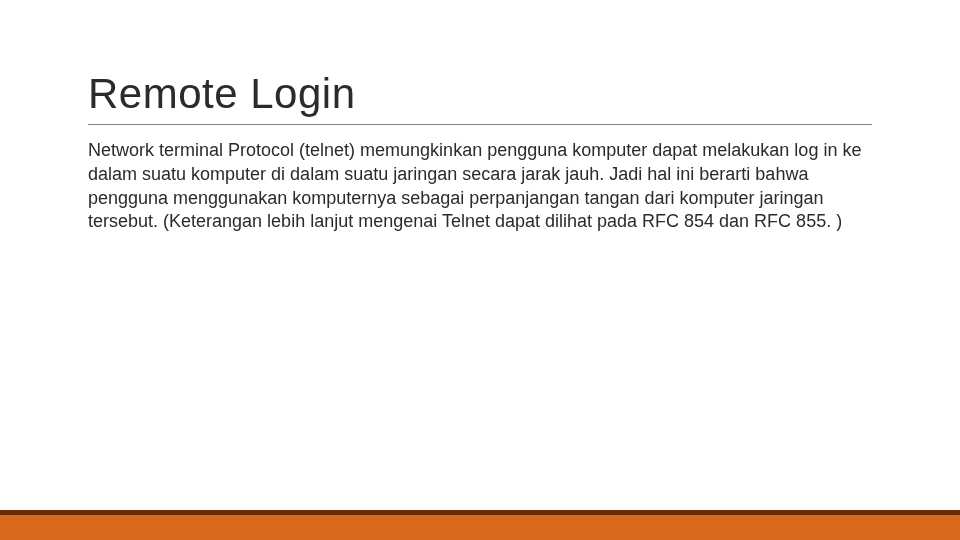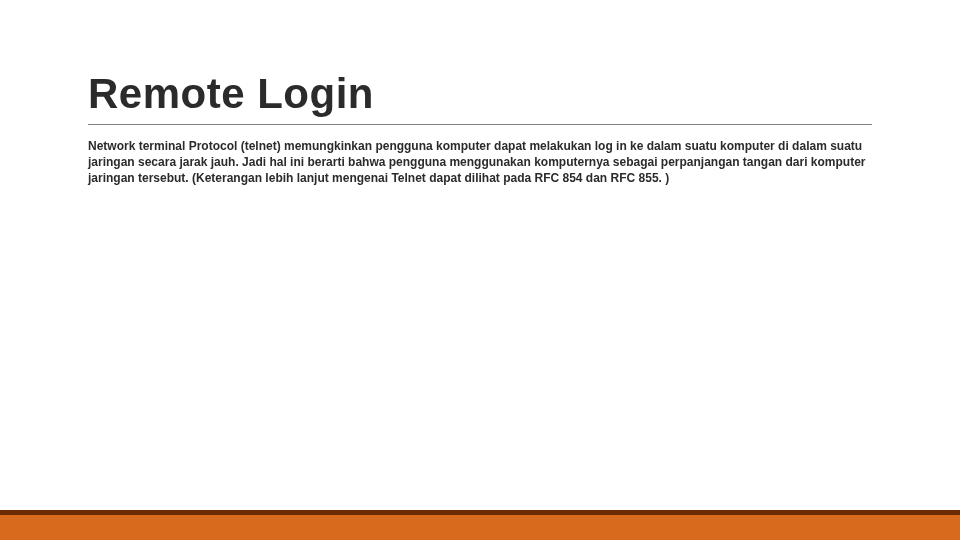--- a/index.html
+++ b/index.html
@@ -10,35 +10,35 @@
     position: relative;
   }
   .slide {
     width: 960px;
     height: 540px;
     position: relative;
     padding: 70px 88px 0 88px;
   }
   .title {
     font-size: 42px;
-    font-weight: 700;
+    font-weight: 400;
     color: #2b2b2b;
     letter-spacing: 0.5px;
     margin-bottom: 4px;
   }
   .rule {
     border: none;
     border-top: 1px solid #808080;
     margin: 6px 0 14px 0;
   }
   .body-text {
-    font-size: 12px;
+    font-size: 18px;
     line-height: 1.32;
     color: #2b2b2b;
-    font-weight: 700;
+    font-weight: 400;
   }
   .footer-bar {
     position: absolute;
     left: 0;
     bottom: 0;
     width: 960px;
     height: 30px;
   }
   .footer-top {
     width: 100%;

